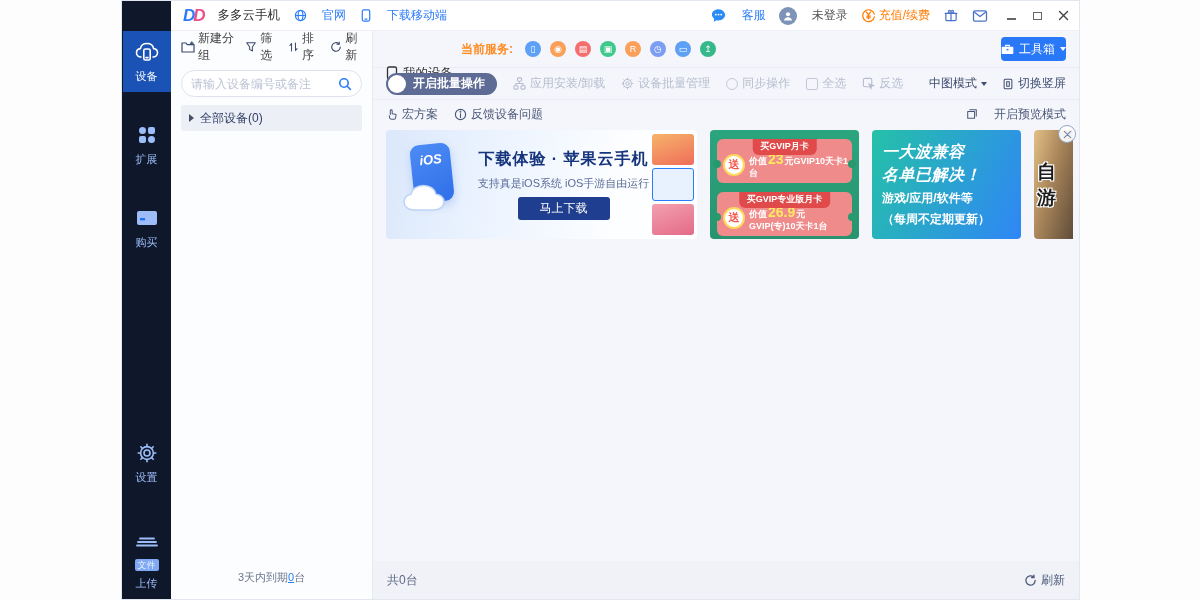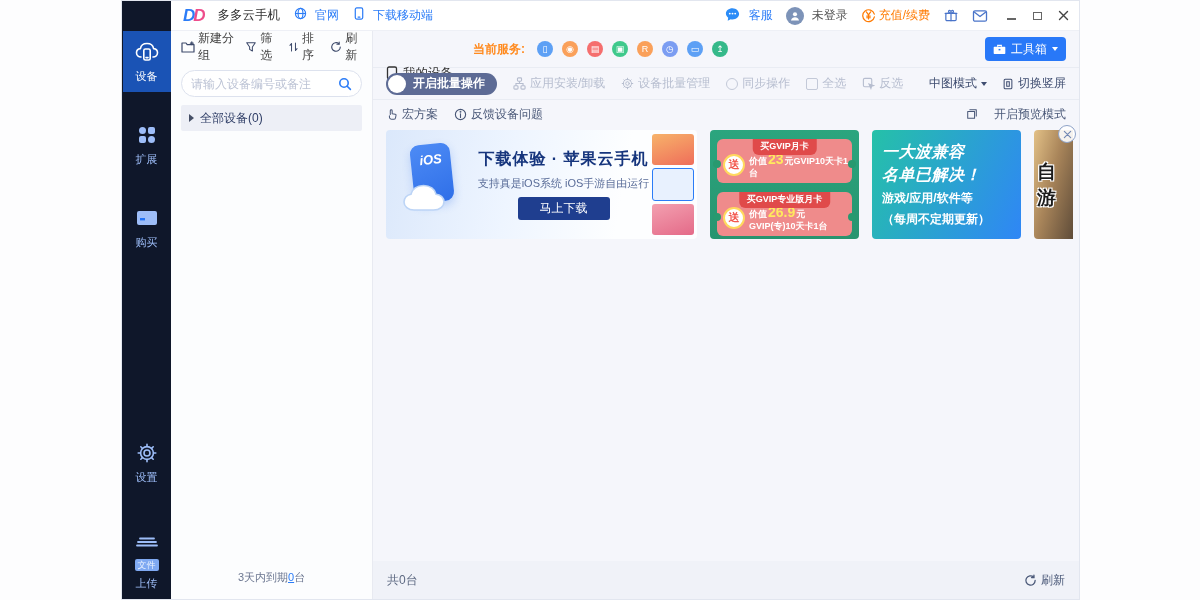--- a/index.html
+++ b/index.html
@@ -16,21 +16,21 @@
   .side-item .sicon { width:24px; height:24px; display:flex; align-items:center; justify-content:center; }
   .side-item.push { margin-top:auto; margin-bottom:6px; }
   .file-badge { background:#7fa9f2; color:#eaf2ff; font-size:9px; padding:0 3px; border-radius:2px; line-height:12px; }
 
   
   .win-right { flex:1; display:flex; flex-direction:column; min-width:0; }
   .topbar { height:30px; flex:none; display:flex; align-items:center; gap:14px; padding:0 10px 0 12px; background:#fff; border-bottom:1px solid #eef0f6; }
   .logo { display:flex; align-items:center; font-weight:800; font-style:italic; font-size:17px; letter-spacing:-2px; }
   .logo .d1{ color:#2b7cf7; } .logo .d2{ color:#ee4d8b; }
   .brand { font-size:12.5px; color:#333; }
-  .tlink { display:flex; align-items:flex-start; gap:8px; color:#2b7cf7; font-size:12px; cursor:pointer; }
+  .tlink { display:flex; align-items:center; gap:15px; color:#2b7cf7; font-size:12px; cursor:pointer; }
   .top-right { margin-left:auto; display:flex; align-items:center; gap:13px; }
   .muted { color:#555; font-size:12px; }
   .orange-link { color:#ff7a00; font-size:12px; display:flex; align-items:center; gap:3px; cursor:pointer; }
   .avatar { width:18px; height:18px; border-radius:50%; background:#7d93b8; display:flex; align-items:center; justify-content:center; }
   .winctl { display:flex; align-items:center; gap:14px; margin-left:4px; color:#555; }
   .ctl { width:12px; height:12px; display:flex; align-items:center; justify-content:center; cursor:pointer; }
   .min-bar { width:9px; height:2px; background:#666; margin-top:6px; }
   .max-box { width:9px; height:8px; border:1.4px solid #666; }
 
   .content { flex:1; display:flex; min-height:0; }
@@ -44,24 +44,24 @@
   .search-box input::placeholder { color:#bcc3d5; }
   .group-row { margin:8px 10px 0; height:26px; background:#edeff6; border-radius:2px; display:flex; align-items:center; padding:0 8px; gap:6px; font-size:12px; color:#2e3d66; cursor:pointer; }
   .tri-right { width:0; height:0; border-left:5px solid #454f66; border-top:4px solid transparent; border-bottom:4px solid transparent; }
   .lp-footer { margin-top:auto; text-align:center; padding:12px 0 14px; font-size:11px; color:#6b7690; }
   .lp-footer .cnt { color:#2b7cf7; text-decoration:underline; cursor:pointer; }
 
   
   .main { flex:1; background:#f5f6fb; display:flex; flex-direction:column; min-width:0; }
   .m-header { height:37px; flex:none; display:flex; align-items:center; gap:8px; padding:0 13px; border-bottom:1px solid #e9ecf3; }
   .mydev { display:flex; align-items:center; gap:5px; font-size:12.5px; color:#333;margin-top:48px; }
-  .svc-label { margin-left:12px; color:#ff8a1e; font-size:12px; font-weight:700; }
+  .svc-label { margin-left:0; color:#ff8a1e; font-size:12px; font-weight:700; }
   .svc-icons { display:flex; align-items:center; gap:9px; margin-left:4px; }
   .svc { width:16px; height:16px; border-radius:50%; color:#fff; font-size:9px; display:flex; align-items:center; justify-content:center; cursor:pointer; line-height:1; }
-  .toolbox-btn { margin-left:auto; height:24px; background:#2878f8; color:#fff; border:none; border-radius:4px; font-size:12px; display:flex; align-items:center; gap:5px; padding:0 8px; cursor:pointer; font-family:inherit; }
+  .toolbox-btn { margin-left:auto; height:24px; background:#2878f8; color:#fff; border:none; border-radius:4px; font-size:12px; display:flex; align-items:center; gap:5px; padding:0 0; cursor:pointer; font-family:inherit; }
   .caret { width:0; height:0; border-top:4px solid currentColor; border-left:3.5px solid transparent; border-right:3.5px solid transparent; display:inline-block; }
 
   .m-batch { height:32px; flex:none; display:flex; align-items:center; gap:16px; padding:0 13px; border-bottom:1px solid #e9ecf3; }
   .toggle { height:22px; background:#5d6b95; border-radius:11px; display:flex; align-items:center; gap:7px; padding:2px 12px 2px 2px; cursor:pointer; }
   .knob { width:18px; height:18px; border-radius:50%; background:#fff; }
   .toggle span { color:#fff; font-size:12px; font-weight:700; }
   .batch-item { display:flex; align-items:center; gap:4px; color:#b6bdcf; font-size:12px; cursor:pointer; }
   .radio-c { width:12px; height:12px; border:1.3px solid #c3c9d8; border-radius:50%; }
   .check-sq { width:12px; height:12px; border:1.3px solid #c3c9d8; border-radius:2px; }
   .batch-right { margin-left:auto; display:flex; align-items:center; gap:15px; color:#3f4d70; font-size:12px; }

